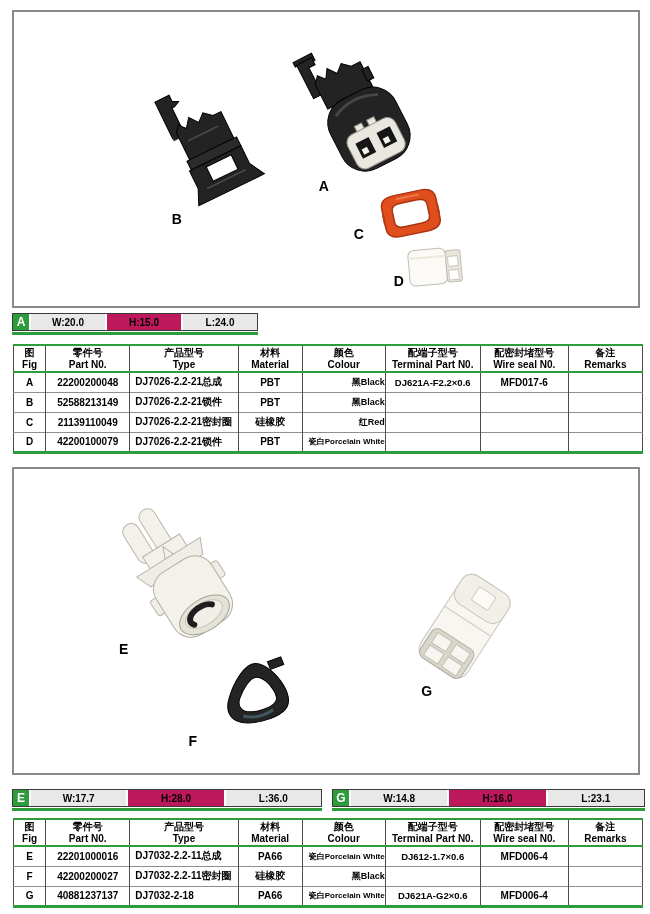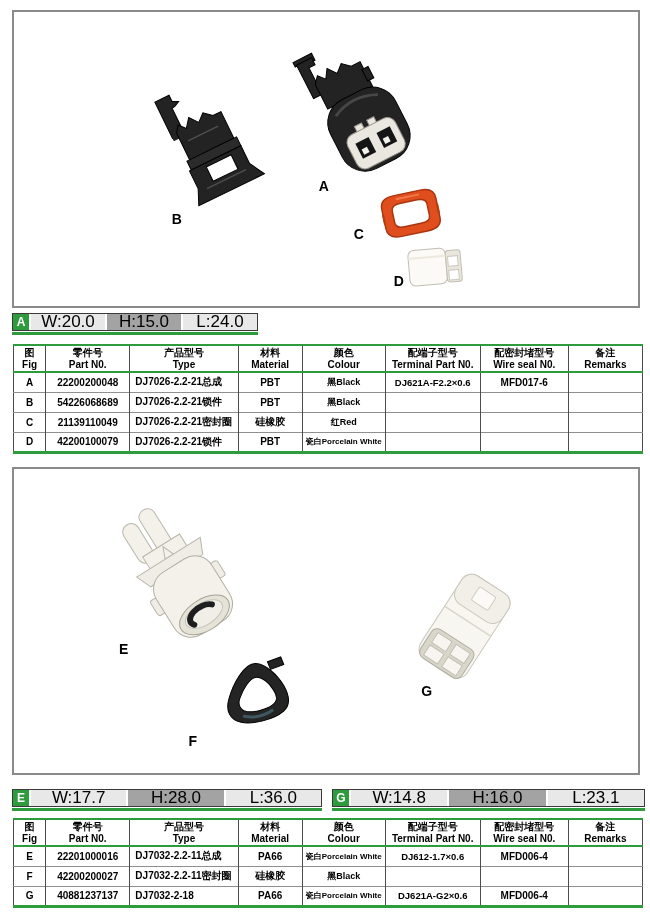--- a/index.html
+++ b/index.html
@@ -23,44 +23,44 @@
   .dimbar {
     display:flex; height:18px; border:1px solid #3a3a3a; background:#fff;
   }
   .dim-badge {
     width:18px; background:#2e9b3c; color:#fff; font-weight:bold; font-size:12px;
     display:flex; align-items:center; justify-content:center;
     border-right:2px solid #ffffff;
   }
   .dim-cell {
     flex:1; display:flex; align-items:center; justify-content:center;
-    font-weight:normal; font-size:17px;
+    font-weight:bold; font-size:10px;
   }
   .dim-cell + .dim-cell { border-left:2px solid #ffffff; }
   .dim-cell.gray { background:#e8e8e8; }
-  .dim-cell.white { background:#a3a3a3; }
+  .dim-cell.white { background:#be185d; }
   .dim-underline { height:3px; background:#2e9b3c; margin-top:1px; }
   
   table {
     position:absolute; left:13px; width:630px;
     border-collapse:collapse; table-layout:fixed;
     border-top:2px solid #2e9b3c; border-bottom:3px solid #2e9b3c;
     border-left:1px solid #4c4c4c; border-right:1px solid #4c4c4c;
   }
   th, td { border-left:1px solid #4c4c4c; overflow:hidden; white-space:nowrap; }
   th:first-child, td:first-child { border-left:none; }
   thead th { border-bottom:2px solid #2e9b3c; height:27px; vertical-align:middle; }
   thead th div { font-size:10px; font-weight:bold; line-height:12px; text-align:center; }
   tbody td {
     border-top:1px solid #8f8f8f; height:20px; text-align:center;
     font-weight:bold; font-size:10px; vertical-align:middle;
   }
   tbody tr:first-child td { border-top:none; }
   td.type { text-align:left; padding-left:5px; font-size:10px; }
-  td.colour { font-size:9px; }
+  td.colour { font-size:9px;text-align:right; }
   td.colour.small { font-size:8px; }
   td.terminal { font-size:9.5px;margin-left:26px; }
 </style>
 </head>
 <body>
 
 <div class="imgbox" style="top:10px;height:298px;">
   <svg viewBox="0 0 628 298">
 
     <g transform="translate(200,138) rotate(-26)">
@@ -173,21 +173,21 @@
       <td>22200200048</td>
       <td class="type">DJ7026-2.2-21总成</td>
       <td>PBT</td>
       <td class="colour">黑Black</td>
       <td class="terminal">DJ621A-F2.2×0.6</td>
       <td>MFD017-6</td>
       <td></td>
     </tr>
     <tr>
       <td>B</td>
-      <td>54226068689</td>
+      <td>52588213149</td>
       <td class="type">DJ7026-2.2-21锁件</td>
       <td>PBT</td>
       <td class="colour">黑Black</td>
       <td class="terminal"></td>
       <td></td>
       <td></td>
     </tr>
     <tr>
       <td>C</td>
       <td>21139110049</td>

